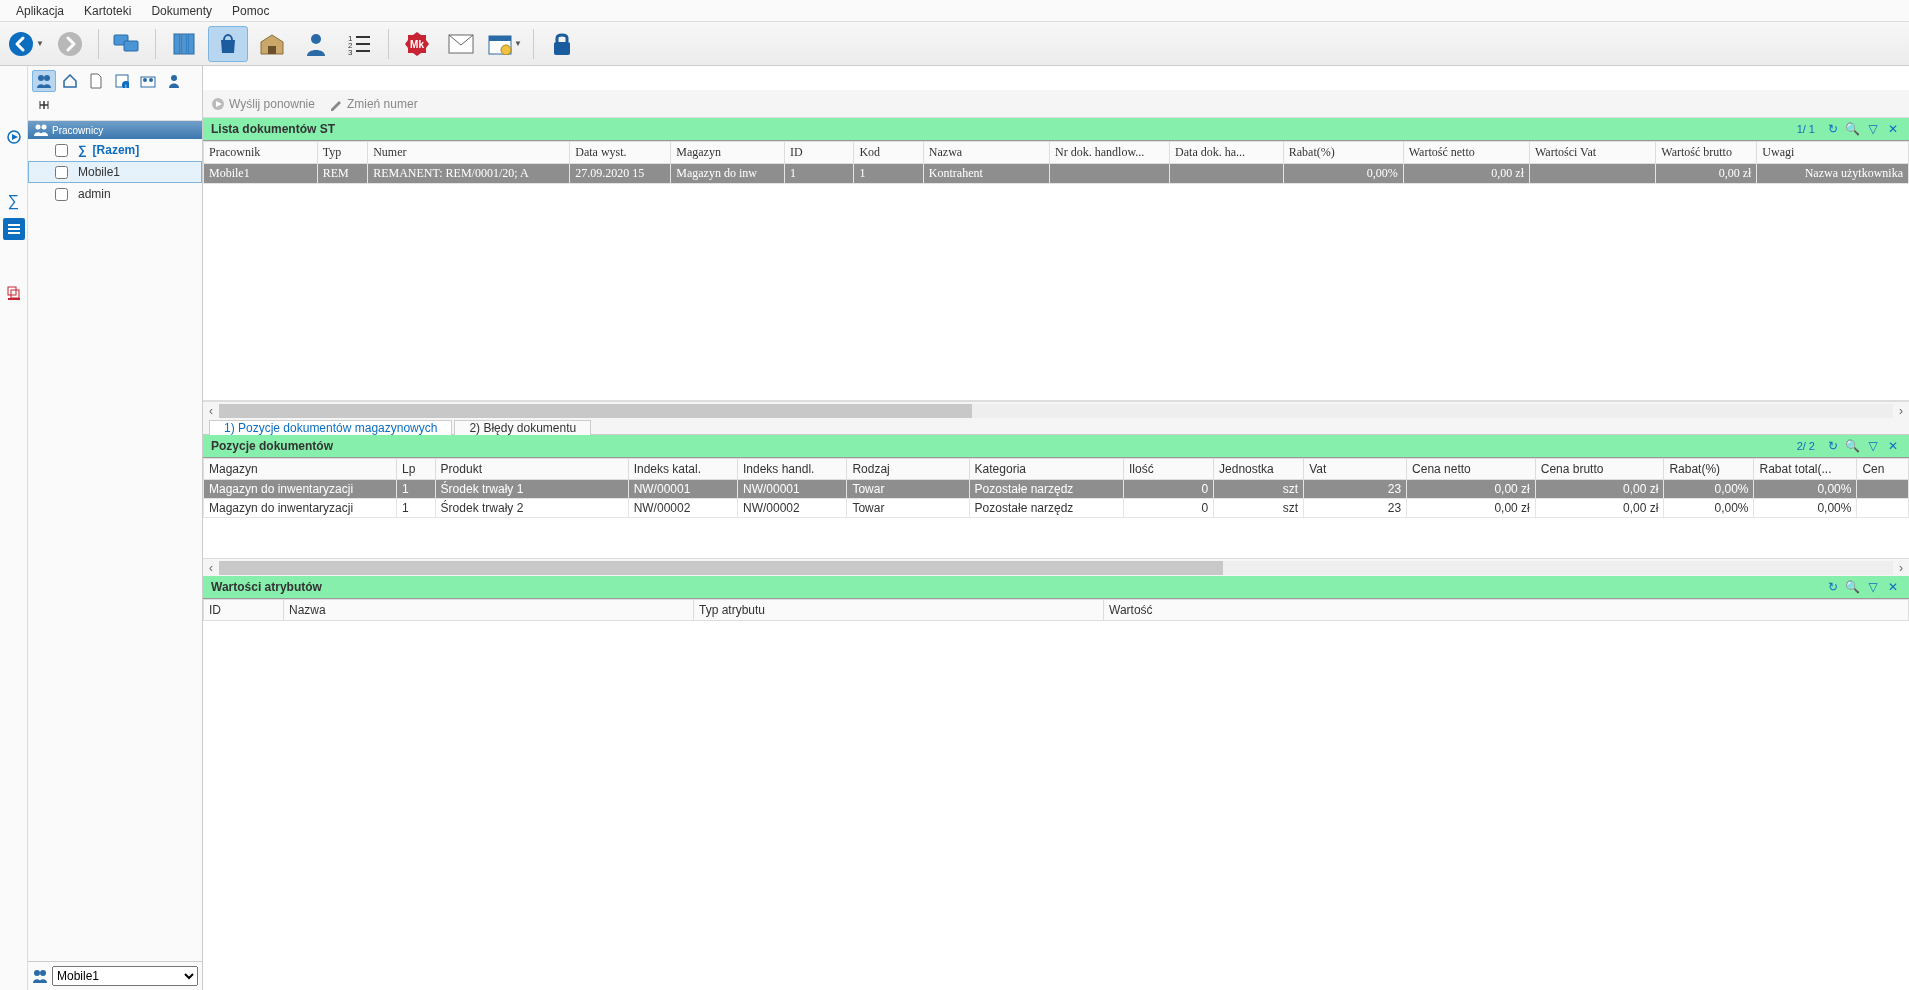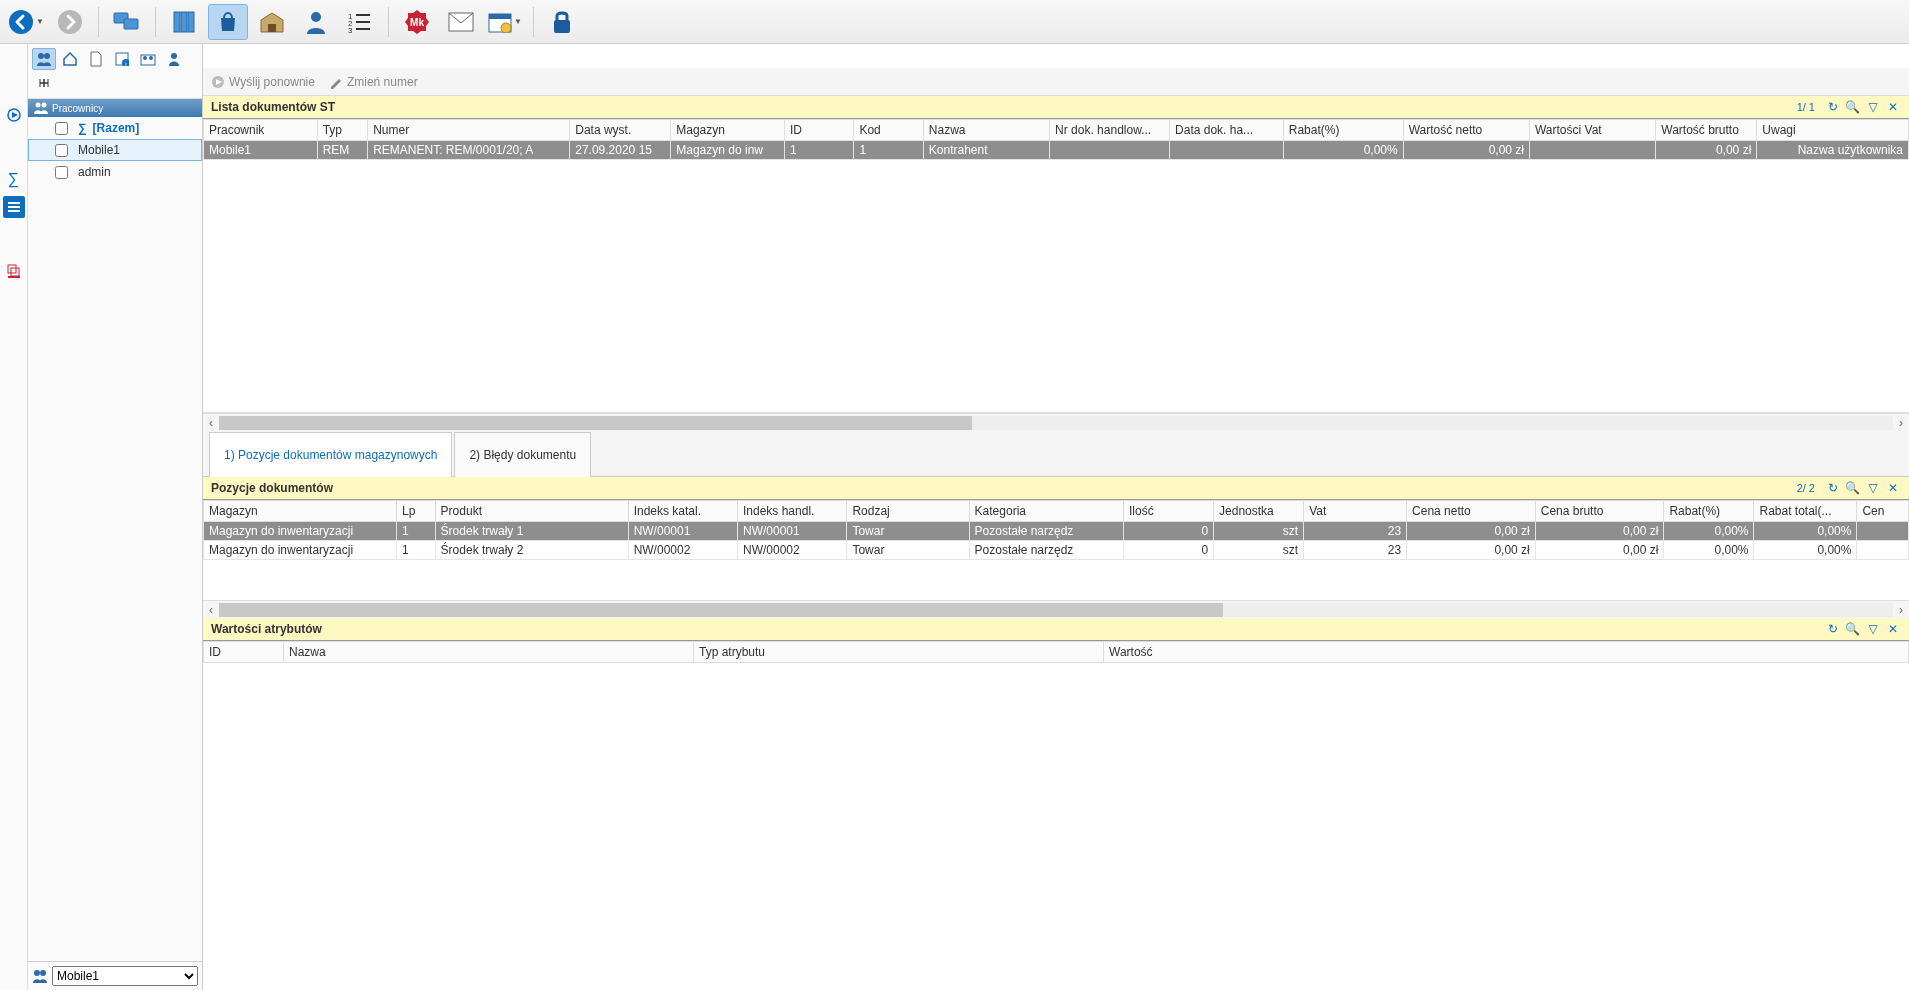--- a/index.html
+++ b/index.html
@@ -43,54 +43,60 @@
 .sidebar-footer select { flex:1; font-size:12px; height:20px; }
 
 
 .main { flex:1; display:flex; flex-direction:column; min-width:0;margin-top:24px; }
 
 
 .action-bar { height:28px; display:flex; align-items:center; padding:0 8px; gap:14px; border-bottom:1px solid #ddd; background:#f5f5f5; }
 .action-btn { display:flex; align-items:center; gap:4px; color:#888; cursor:pointer; }
 
 
-.section-header { display:flex; align-items:center; justify-content:space-between; padding:3px 8px; font-weight:bold; border-bottom:1px solid #999; background:#fef9c3; }
+.section-header { display:flex; align-items:center; justify-content:space-between; padding:3px 8px; font-weight:bold; border-bottom:1px solid #999; background:#86efac; }
 .section-header .right-tools { display:flex; align-items:center; gap:4px; font-weight:normal; }
 .right-tools .tool-ico { width:16px; height:16px; display:flex; align-items:center; justify-content:center; cursor:pointer; color:#0d6dbf; }
 .page-indicator { color:#0d6dbf; font-size:11px; margin-right:6px; }
-.grid-scroll { height:294px; overflow:auto; border-bottom:1px solid #ddd; }
+.grid-scroll { height:260px; overflow:auto; border-bottom:1px solid #ddd;font-family:Liberation Serif, serif; }
 table.grid { border-collapse:collapse; width:100%; table-layout:fixed; }
 table.grid th { background:#fafafa; border:1px solid #ddd; padding:3px 5px; text-align:left; font-weight:normal; white-space:nowrap; overflow:hidden; text-overflow:ellipsis; font-size:12px; }
 table.grid td { border:1px solid #e4e4e4; padding:2px 5px; white-space:nowrap; overflow:hidden; text-overflow:ellipsis; font-size:12px; }
 table.grid tr.selected td { background:#8e8e8e; color:#fff; }
 .num { text-align:right; }
 
 
 .hscroll { height:18px; display:flex; align-items:center; border-top:1px solid #ddd; background:#f5f5f5; }
 .hscroll .arrow { width:16px; text-align:center; color:#666; cursor:pointer; }
 .hscroll .track { flex:1; height:14px; background:#eee; position:relative; }
 .hscroll .thumb { position:absolute; top:0; height:14px; background:#c8c8c8; }
 
 
 .tabs { display:flex; border-bottom:1px solid #ccc; background:#f5f5f5; padding-left:6px; }
-.tab { padding:15px 14px; border:1px solid #ccc; border-bottom:none; margin-right:2px; background:#fafafa; cursor:pointer; font-size:12px; position:relative; top:1px; }
+.tab { padding:0 14px; border:1px solid #ccc; border-bottom:none; margin-right:2px; background:#fafafa; cursor:pointer; font-size:12px; position:relative; top:1px; }
 .tab.active { background:#fff; color:#0d6dbf; }
 
 
 .subgrid-scroll { height:100px; overflow:auto; }
 .attr-scroll { flex:1; overflow:auto; }
 
 
 svg { display:block; }
 </style>
 </head>
 <body>
 
 <div class="app">
 
+  <div class="menubar">
+    <div class="menu-item">Aplikacja</div>
+    <div class="menu-item">Kartoteki</div>
+    <div class="menu-item">Dokumenty</div>
+    <div class="menu-item">Pomoc</div>
+  </div>
 
   <div class="toolbar">
     <div class="tb-btn">
       <svg width="26" height="26" viewBox="0 0 26 26">
           <circle cx="13" cy="13" r="12" fill="#0d6dbf"></circle>
           <path d="M15 7 L9 13 L15 19" stroke="#fff" stroke-width="3" fill="none" stroke-linecap="round" stroke-linejoin="round"></path>
         </svg>
       <span class="tb-dropdown-arrow">▼</span>
     </div>
     <div class="tb-btn">

